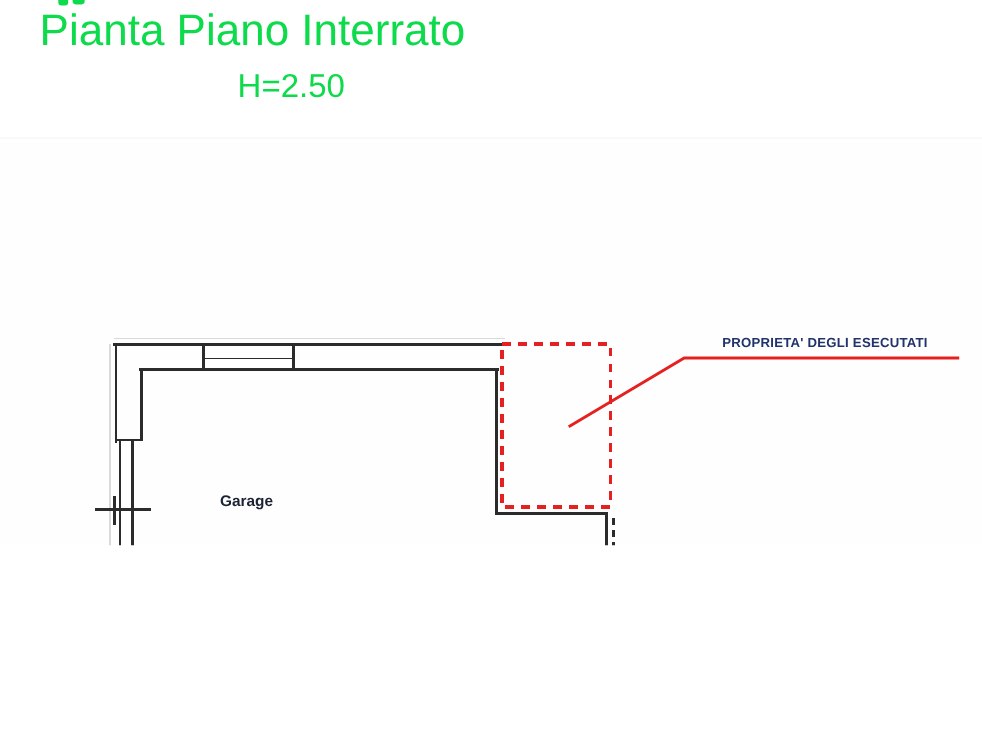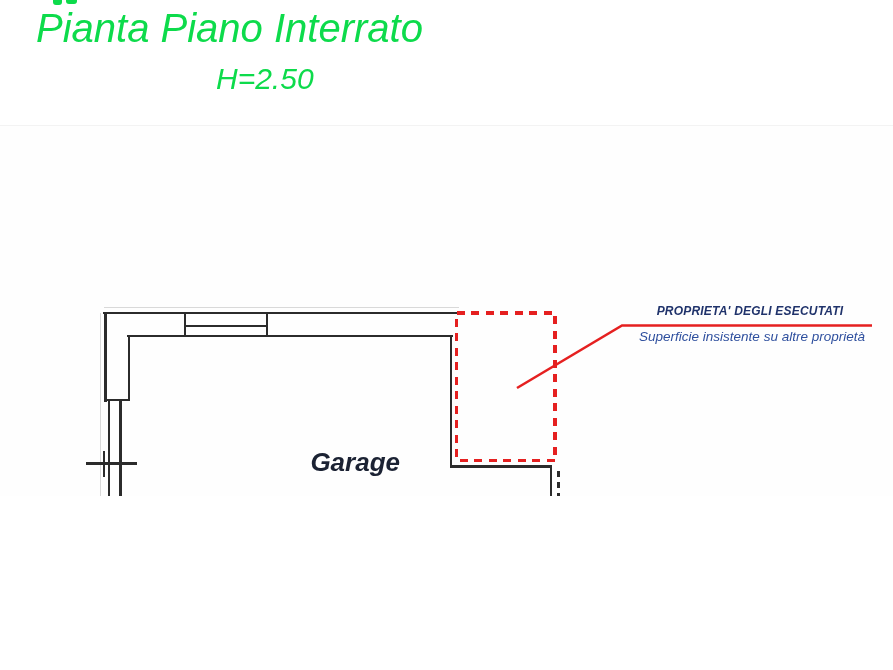--- a/index.html
+++ b/index.html
@@ -7,40 +7,40 @@
     --navy:#20336b;
     --blue:#2e4f9e;
     --red:#e52020;
     --ink:#2b2b2b;
     --ink-text:#1b2233;
     --guide:#d9d9d9;
   }
   html,body{margin:0;padding:0;background:#ffffff;}
   .canvas{
     position:relative;width:893px;height:496px;background:#ffffff;
-    overflow:hidden;font-family:"Liberation Sans", sans-serif;font-style:italic;
+    overflow:hidden;font-family:"Liberation Sans", sans-serif;
   }
   .page-edge{
     position:absolute;left:0;top:125px;width:893px;height:545px;
     background:#fefefe;border-top:1px solid #f3f3f3;
   }
   .frag{position:absolute;background:var(--green);border-radius:0 0 3px 3px;}
   .frag.a{left:53px;top:0;width:9px;height:5px;}
   .frag.b{left:66px;top:0;width:11px;height:4px;}
   .title{
     position:absolute;left:36px;top:6px;font-size:40px;line-height:1.1;
     color:var(--green);white-space:nowrap;
   }
   .hnote{
     position:absolute;left:216px;top:62px;font-size:30px;
     color:var(--green);white-space:nowrap;
   }
   .room{
-    position:absolute;left:200px;top:447px;width:200px;text-align:right;
-    font-size:26px;font-weight:bold;color:var(--ink-text);
+    position:absolute;left:200px;top:447px;width:200px;text-align:left;
+    font-size:14px;font-weight:bold;color:var(--ink-text);
   }
   .callout-title{
     position:absolute;left:622px;top:304px;width:256px;text-align:center;
     font-size:12px;font-weight:bold;letter-spacing:.2px;color:var(--navy);
     white-space:nowrap;
   }
   .callout-sub{
     position:absolute;left:618px;top:329px;width:268px;text-align:center;
     font-size:13.5px;color:var(--blue);white-space:nowrap;
   }
@@ -109,15 +109,14 @@
 
     <rect x="456.5" y="313" width="98.5" height="147.5" class="stroke-red crisp" stroke-width="3.6" stroke-dasharray="8 6.5"></rect>
 
     <path d="M517,388 L622,325.5 L872,325.5" class="stroke-red" stroke-width="2.6" shape-rendering="geometricPrecision"></path>
   </svg>
 
   <div class="title">Pianta Piano Interrato</div>
   <div class="hnote">H=2.50</div>
   <div class="room">Garage</div>
   <div class="callout-title">PROPRIETA' DEGLI ESECUTATI</div>
-  <div class="callout-sub">Superficie insistente su altre proprietà</div>
 
 </div>
 
 </body></html>

